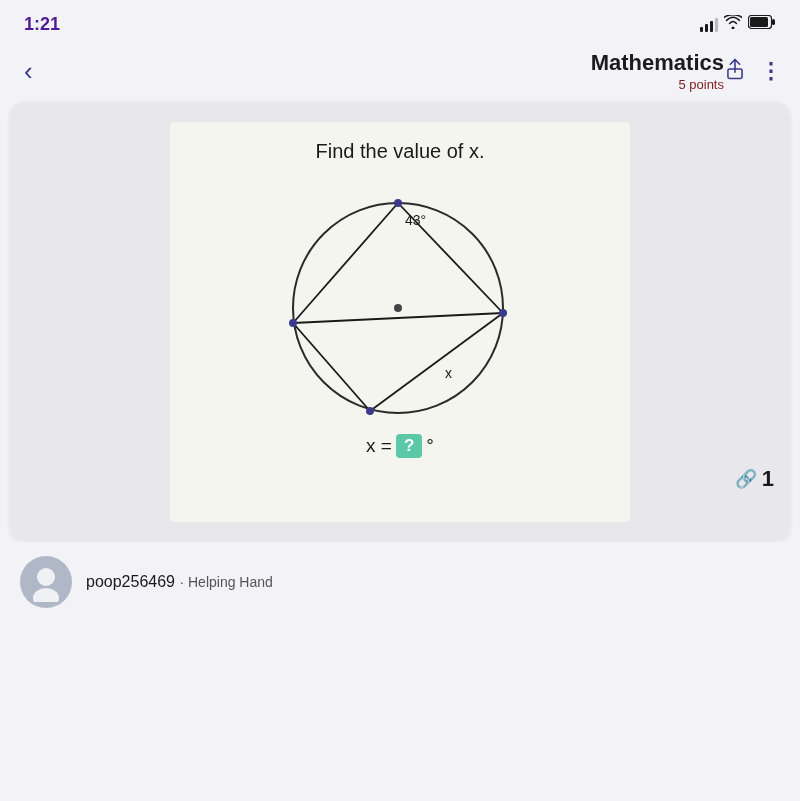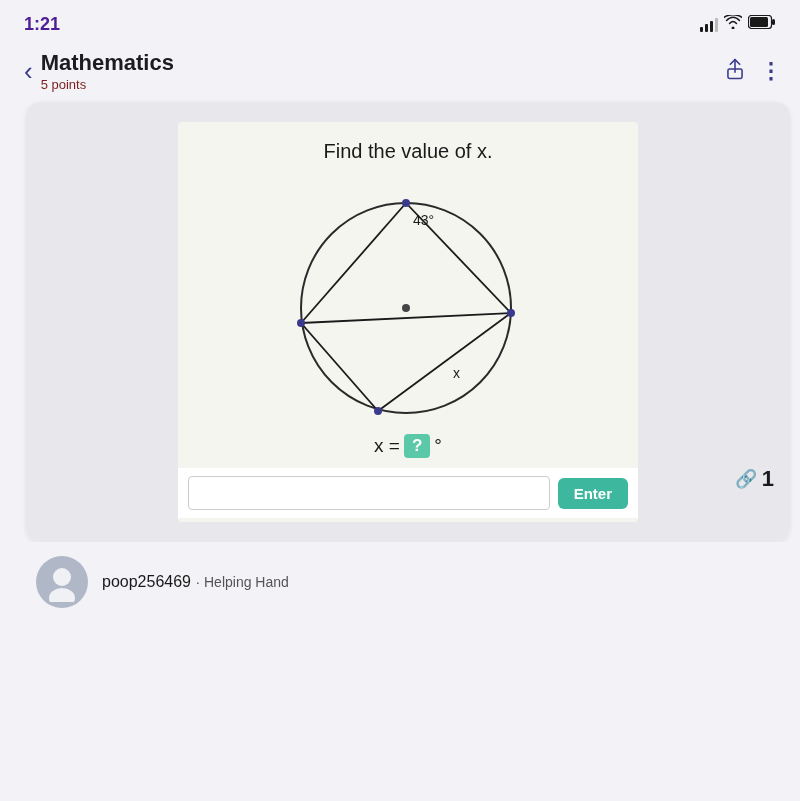--- a/index.html
+++ b/index.html
@@ -39,42 +39,42 @@
       padding: 6px 16px 10px;
       background: #f2f2f7;
     }
     .nav-back {
       font-size: 26px;
       color: #3a3a8c;
       cursor: pointer;
       padding: 4px 8px;
     }
     .nav-title-block {
-      text-align: left;
+      text-align: right;
       flex: 1;
     }
     .nav-title {
       font-size: 22px;
       font-weight: 700;
       color: #1c1c1e;
     }
     .nav-subtitle {
       font-size: 13px;
       color: #7f1d1d;
       margin-top: 1px;
     }
     .nav-actions {
       display: flex;
       align-items: center;
       gap: 14px;
     }
 
     
     .content-area {
-      padding: 0 0 0 16px;
+      padding: 0 0 0 0;
       background: #f2f2f7;
     }
 
     
     .question-card {
       background: #ffffff;
       margin: 0 10px;
       border-radius: 14px;
       overflow: hidden;
       box-shadow: 0 1px 4px rgba(0,0,0,0.08);
@@ -312,24 +312,20 @@
 
           <text x="195" y="205" font-size="14" fill="#1a1a1a" font-family="Arial, sans-serif">x</text>
         </svg>
 
         <div class="equation-display">
           <span style="font-size:19px;">x = </span>
           <span class="eq-bracket">?</span>
           <span style="font-size:19px;">°</span>
         </div>
 
-        <div class="answer-row" style="width:100%; margin-top:10px;">
-          <input class="answer-input-field" type="text" placeholder="" style="">
-          <button class="enter-btn">Enter</button>
-        </div>
       </div>
 
       <div class="attachment-area">
         <span>🔗</span>
         <span class="attachment-count">1</span>
       </div>
     </div>
   </div>
 
   <div class="user-row">

